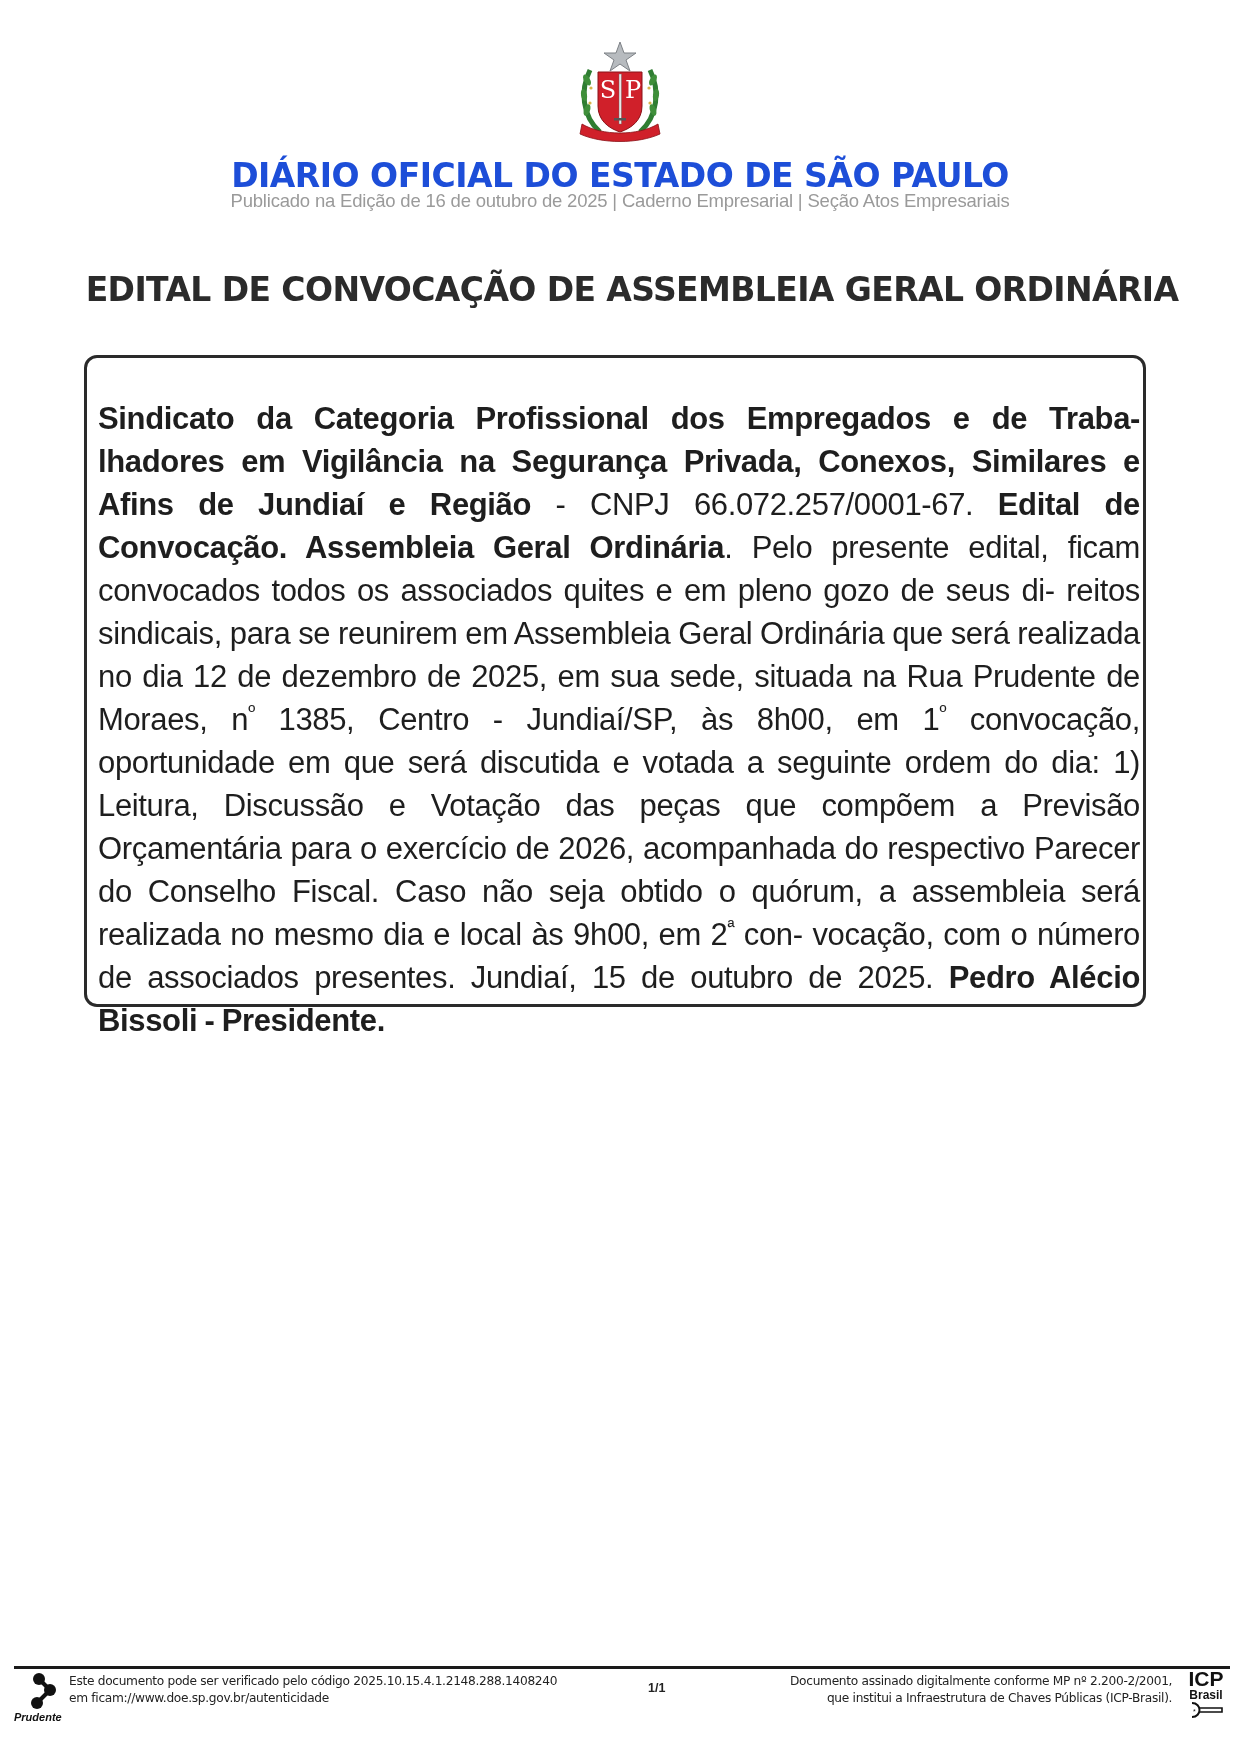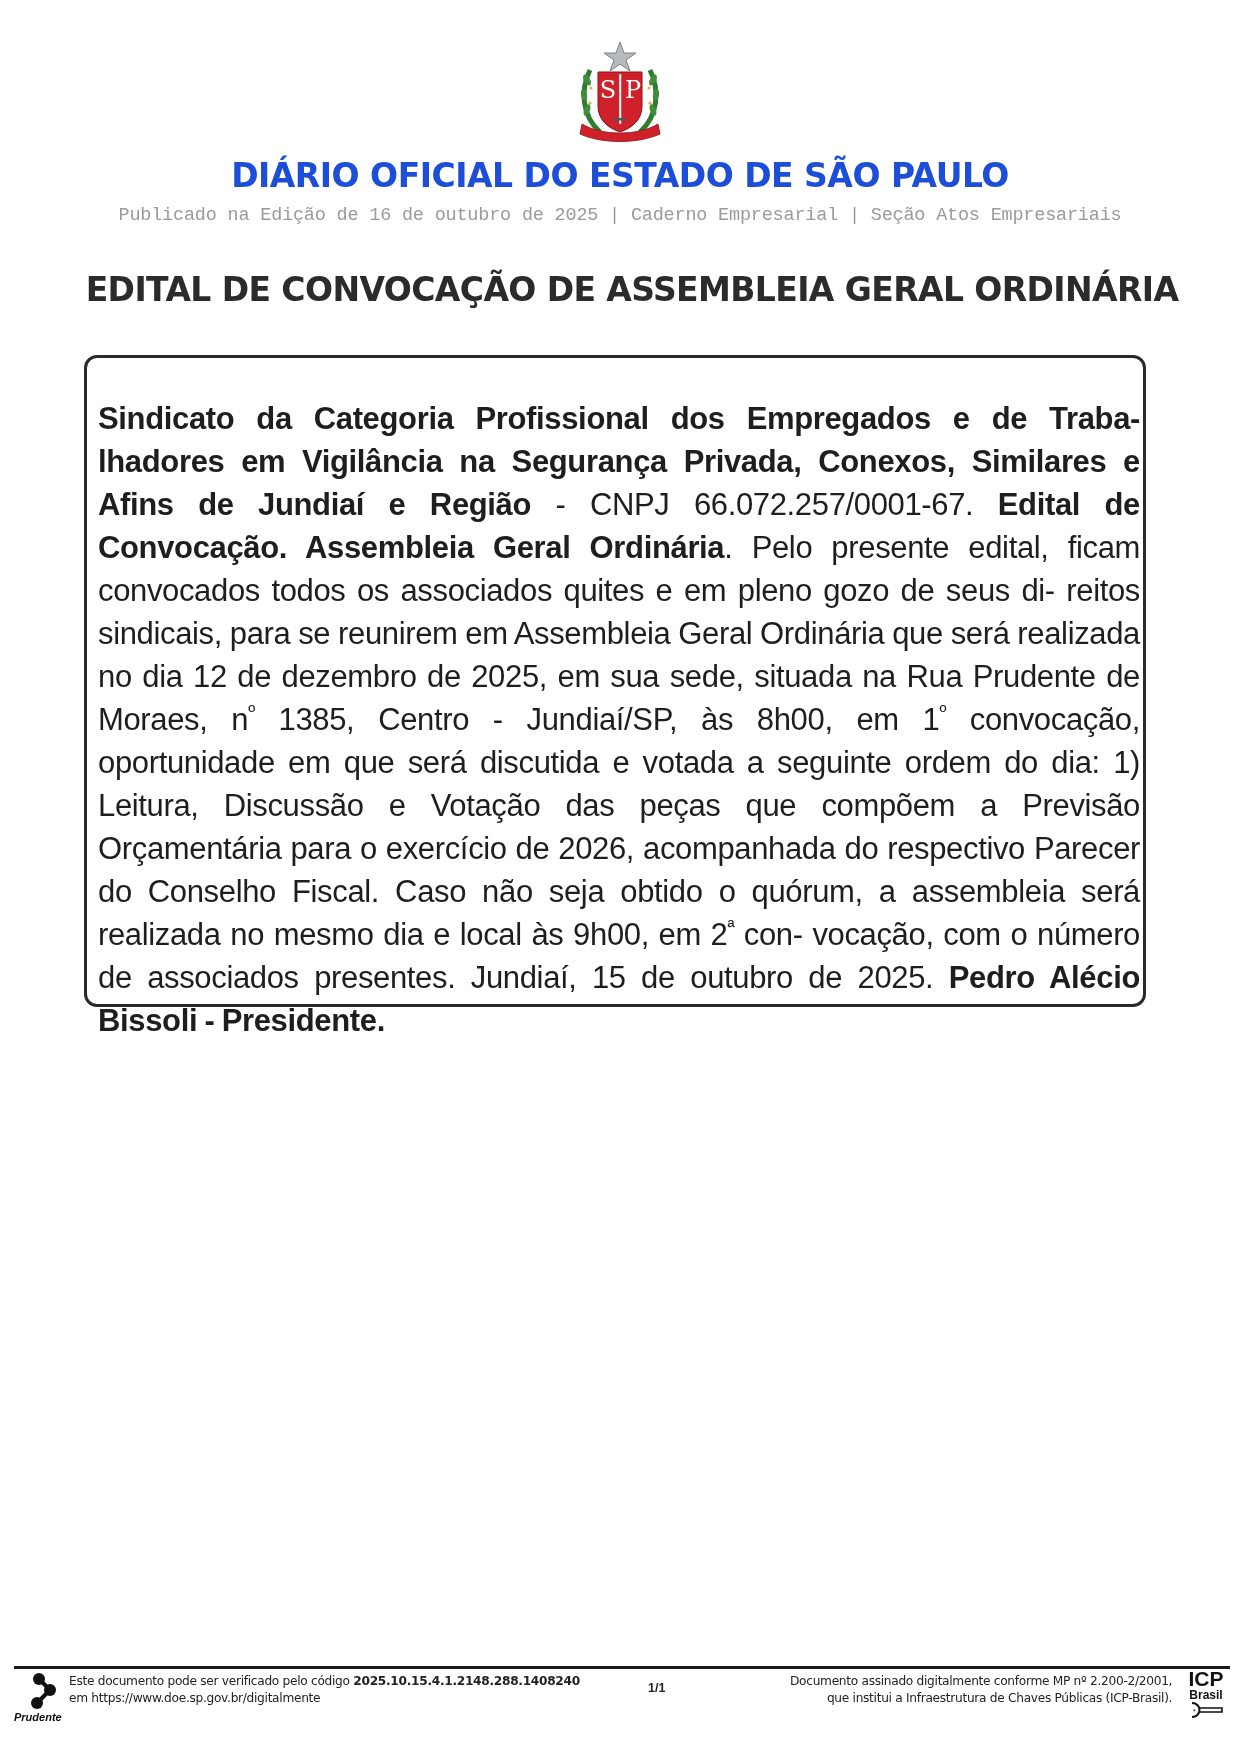--- a/index.html
+++ b/index.html
@@ -1,39 +1,39 @@
 <!DOCTYPE html>
 <html><head>
 <meta charset="utf-8">
 <style>
   html, body { margin:0; padding:0; background:#ffffff; }
   body { width:1240px; height:1755px; position:relative; overflow:hidden; }
   .emblem { position:absolute; left:576px; top:40px; width:88px; height:106px; }
   .doe-title { position:absolute; left:0; width:1240px; top:156px; text-align:center;
     font-family:"DejaVu Sans", sans-serif; font-weight:bold; font-size:33px; color:#1d4ed8;
     letter-spacing:-0.5px; }
-  .doe-sub { position:absolute; left:0; width:1240px; top:205px; text-align:center;
-    font-family:Liberation Mono, monospace; font-size:18.5px; color:#9a9a9a; letter-spacing:-0.2px; }
+  .doe-sub { position:absolute; left:0; width:1240px; top:190px; text-align:center;
+    font-family:Liberation Sans, sans-serif; font-size:18.5px; color:#9a9a9a; letter-spacing:-0.2px; }
   .edital-title { position:absolute; left:0; width:1240px; top:270px; text-align:center;
     font-family:"DejaVu Sans", sans-serif; font-weight:bold; font-size:33px; color:#2b2b2b;
     letter-spacing:-0.6px;margin-left:12px; }
   .box { position:absolute; left:84px; top:355px; width:1062px; height:652px;
     border:3px solid #2a2a2a; border-radius:13px; box-sizing:border-box; }
   .box-text { position:absolute; left:98px; top:361px; width:1042px;
     font-family:"Liberation Sans", sans-serif; font-size:31px; line-height:43px; color:#1e1e1e;
     text-align:justify; letter-spacing:-0.35px; word-spacing:-1px; hyphens:manual;margin-top:36px; }
   .box-text b { font-weight:bold; }
   .box-text sup { font-size:19px; line-height:0; vertical-align:12px; }
   .footer-rule { position:absolute; left:14px; top:1666px; width:1216px; height:3px; background:#1a1a1a; }
   .prodesp { position:absolute; left:16px; top:1672px; width:50px; height:52px; }
   .prodesp-label { position:absolute; left:14px; top:1711px; font-family:"Liberation Sans", sans-serif;
     font-weight:bold; font-style:italic; font-size:11px; color:#111; }
   .f-left { position:absolute; left:69px; top:1673px; font-family:"DejaVu Sans", sans-serif;
     font-size:12.2px; line-height:17px; color:#222; letter-spacing:-0.3px; }
-  .f-left b { font-weight:bold; }
+  .f-left b { font-weight:normal; }
   .f-page { position:absolute; left:648px; top:1681px; font-family:"Liberation Sans", sans-serif;
     font-weight:bold; font-size:12.5px; color:#222; }
   .f-right { position:absolute; left:790px; top:1673px; font-family:"DejaVu Sans", sans-serif;
     font-size:12.2px; line-height:17px; color:#222; letter-spacing:-0.3px;text-align:right; }
   .icp { position:absolute; left:1184px; top:1667px; width:44px; height:54px; }
 </style>
 </head>
 <body>
 
 <svg class="emblem" viewBox="0 0 88 106">
@@ -80,21 +80,21 @@
   <line x1="24" y1="8" x2="34" y2="18" stroke="#111" stroke-width="4"></line>
   <line x1="34" y1="18" x2="22" y2="30" stroke="#111" stroke-width="4"></line>
   <circle cx="23" cy="7" r="6" fill="#111"></circle>
   <circle cx="34" cy="18" r="6" fill="#111"></circle>
   <circle cx="21" cy="31" r="6" fill="#111"></circle>
 </svg>
 <div class="prodesp-label">Prudente</div>
 
 <div class="f-left">
   <div><span>Este documento pode ser verificado pelo código </span><b>2025.10.15.4.1.2148.288.1408240</b></div>
-  <div>em https://www.doe.sp.gov.br/digitalmente</div>
+  <div>em ficam://www.doe.sp.gov.br/autenticidade</div>
 </div>
 
 <div class="f-page">1/1</div>
 
 <div class="f-right">
   <div>Documento assinado digitalmente conforme MP nº 2.200-2/2001,</div>
   <div>que institui a Infraestrutura de Chaves Públicas (ICP-Brasil).</div>
 </div>
 
 <svg class="icp" viewBox="0 0 44 54">

